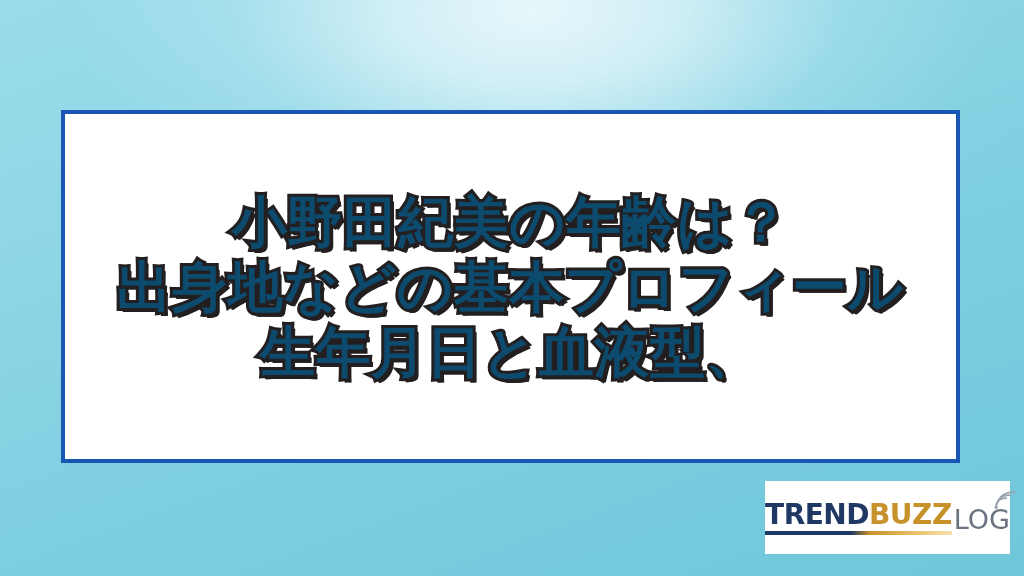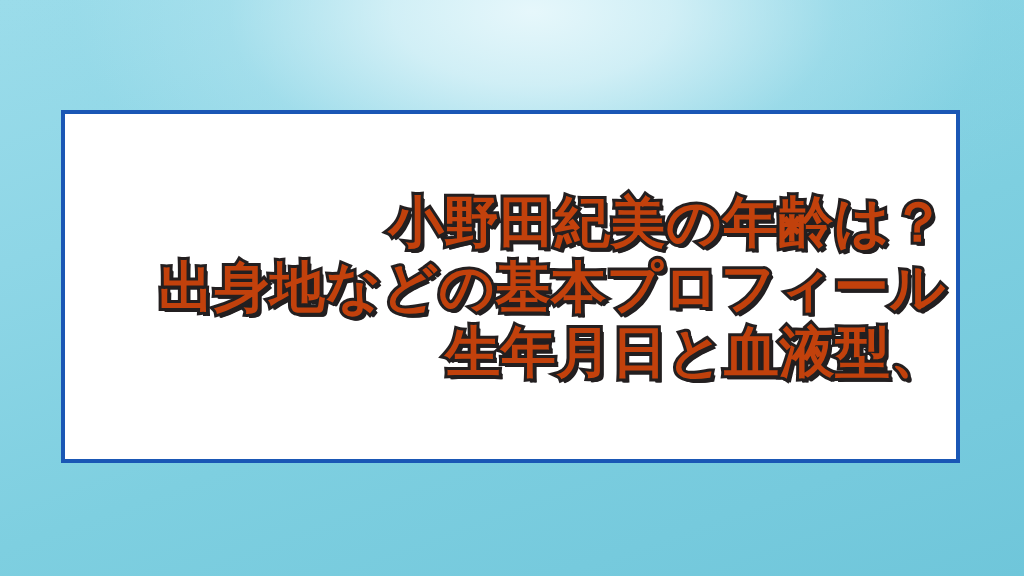--- a/index.html
+++ b/index.html
@@ -47,29 +47,28 @@
     padding: 0 10px;
   }
 
   .title-line {
     display: block;
     font-family: "DejaVu Sans", "Liberation Sans", sans-serif;
     font-weight: 700;
     font-size: 55px;
     line-height: 65px;
     letter-spacing: 0.5px;
-    color: #c2410c;
+    color: #0c4a6e;
     -webkit-text-stroke: 6px #231f20;
     paint-order: stroke fill;
     text-shadow:
       3px 3px 0 #231f20,
       3px 4px 0 #231f20,
       4px 4px 0 #231f20;
     white-space: nowrap;
-    text-align: right;
   }
 
   
   #logo-badge {
     position: absolute;
     left: 765px;
     top: 481px;
     width: 245px;
     height: 73px;
     background: #ffffff;
@@ -136,14 +135,35 @@
 <div id="stage">
 
   <div id="card">
     <div id="title-block">
       <span class="title-line">小野田紀美の年齢は？</span>
       <span class="title-line">出身地などの基本プロフィール</span>
       <span class="title-line">生年月日と血液型、</span>
     </div>
   </div>
 
+  <div id="logo-badge">
+    <div id="logo-inner">
+      <span class="logo-word-group">
+        <span>
+          <span class="logo-trend">TREND</span><span class="logo-buzz">BUZZ</span>
+        </span>
+        <span class="logo-underline"></span>
+      </span>
+      <span class="logo-log">LOG</span>
+      <span id="wifi-icon">
+        <svg viewBox="0 0 26 22" width="26" height="22" aria-hidden="true">
+          <g fill="none" stroke="#9aa3ad" stroke-width="1.7" stroke-linecap="round" transform="rotate(18 13 20)">
+            <path d="M6 20 C6 15 9 11.5 13.5 10.5"></path>
+            <path d="M6 20 C6 12.5 10.5 7.5 16.5 6.5"></path>
+            <path d="M6 20 C6 10 12 3.5 19.5 2.5"></path>
+          </g>
+          <circle cx="6.2" cy="20.2" r="1.7" fill="#9aa3ad"></circle>
+        </svg>
+      </span>
+    </div>
+  </div>
 
 </div>
 
 </body></html>

